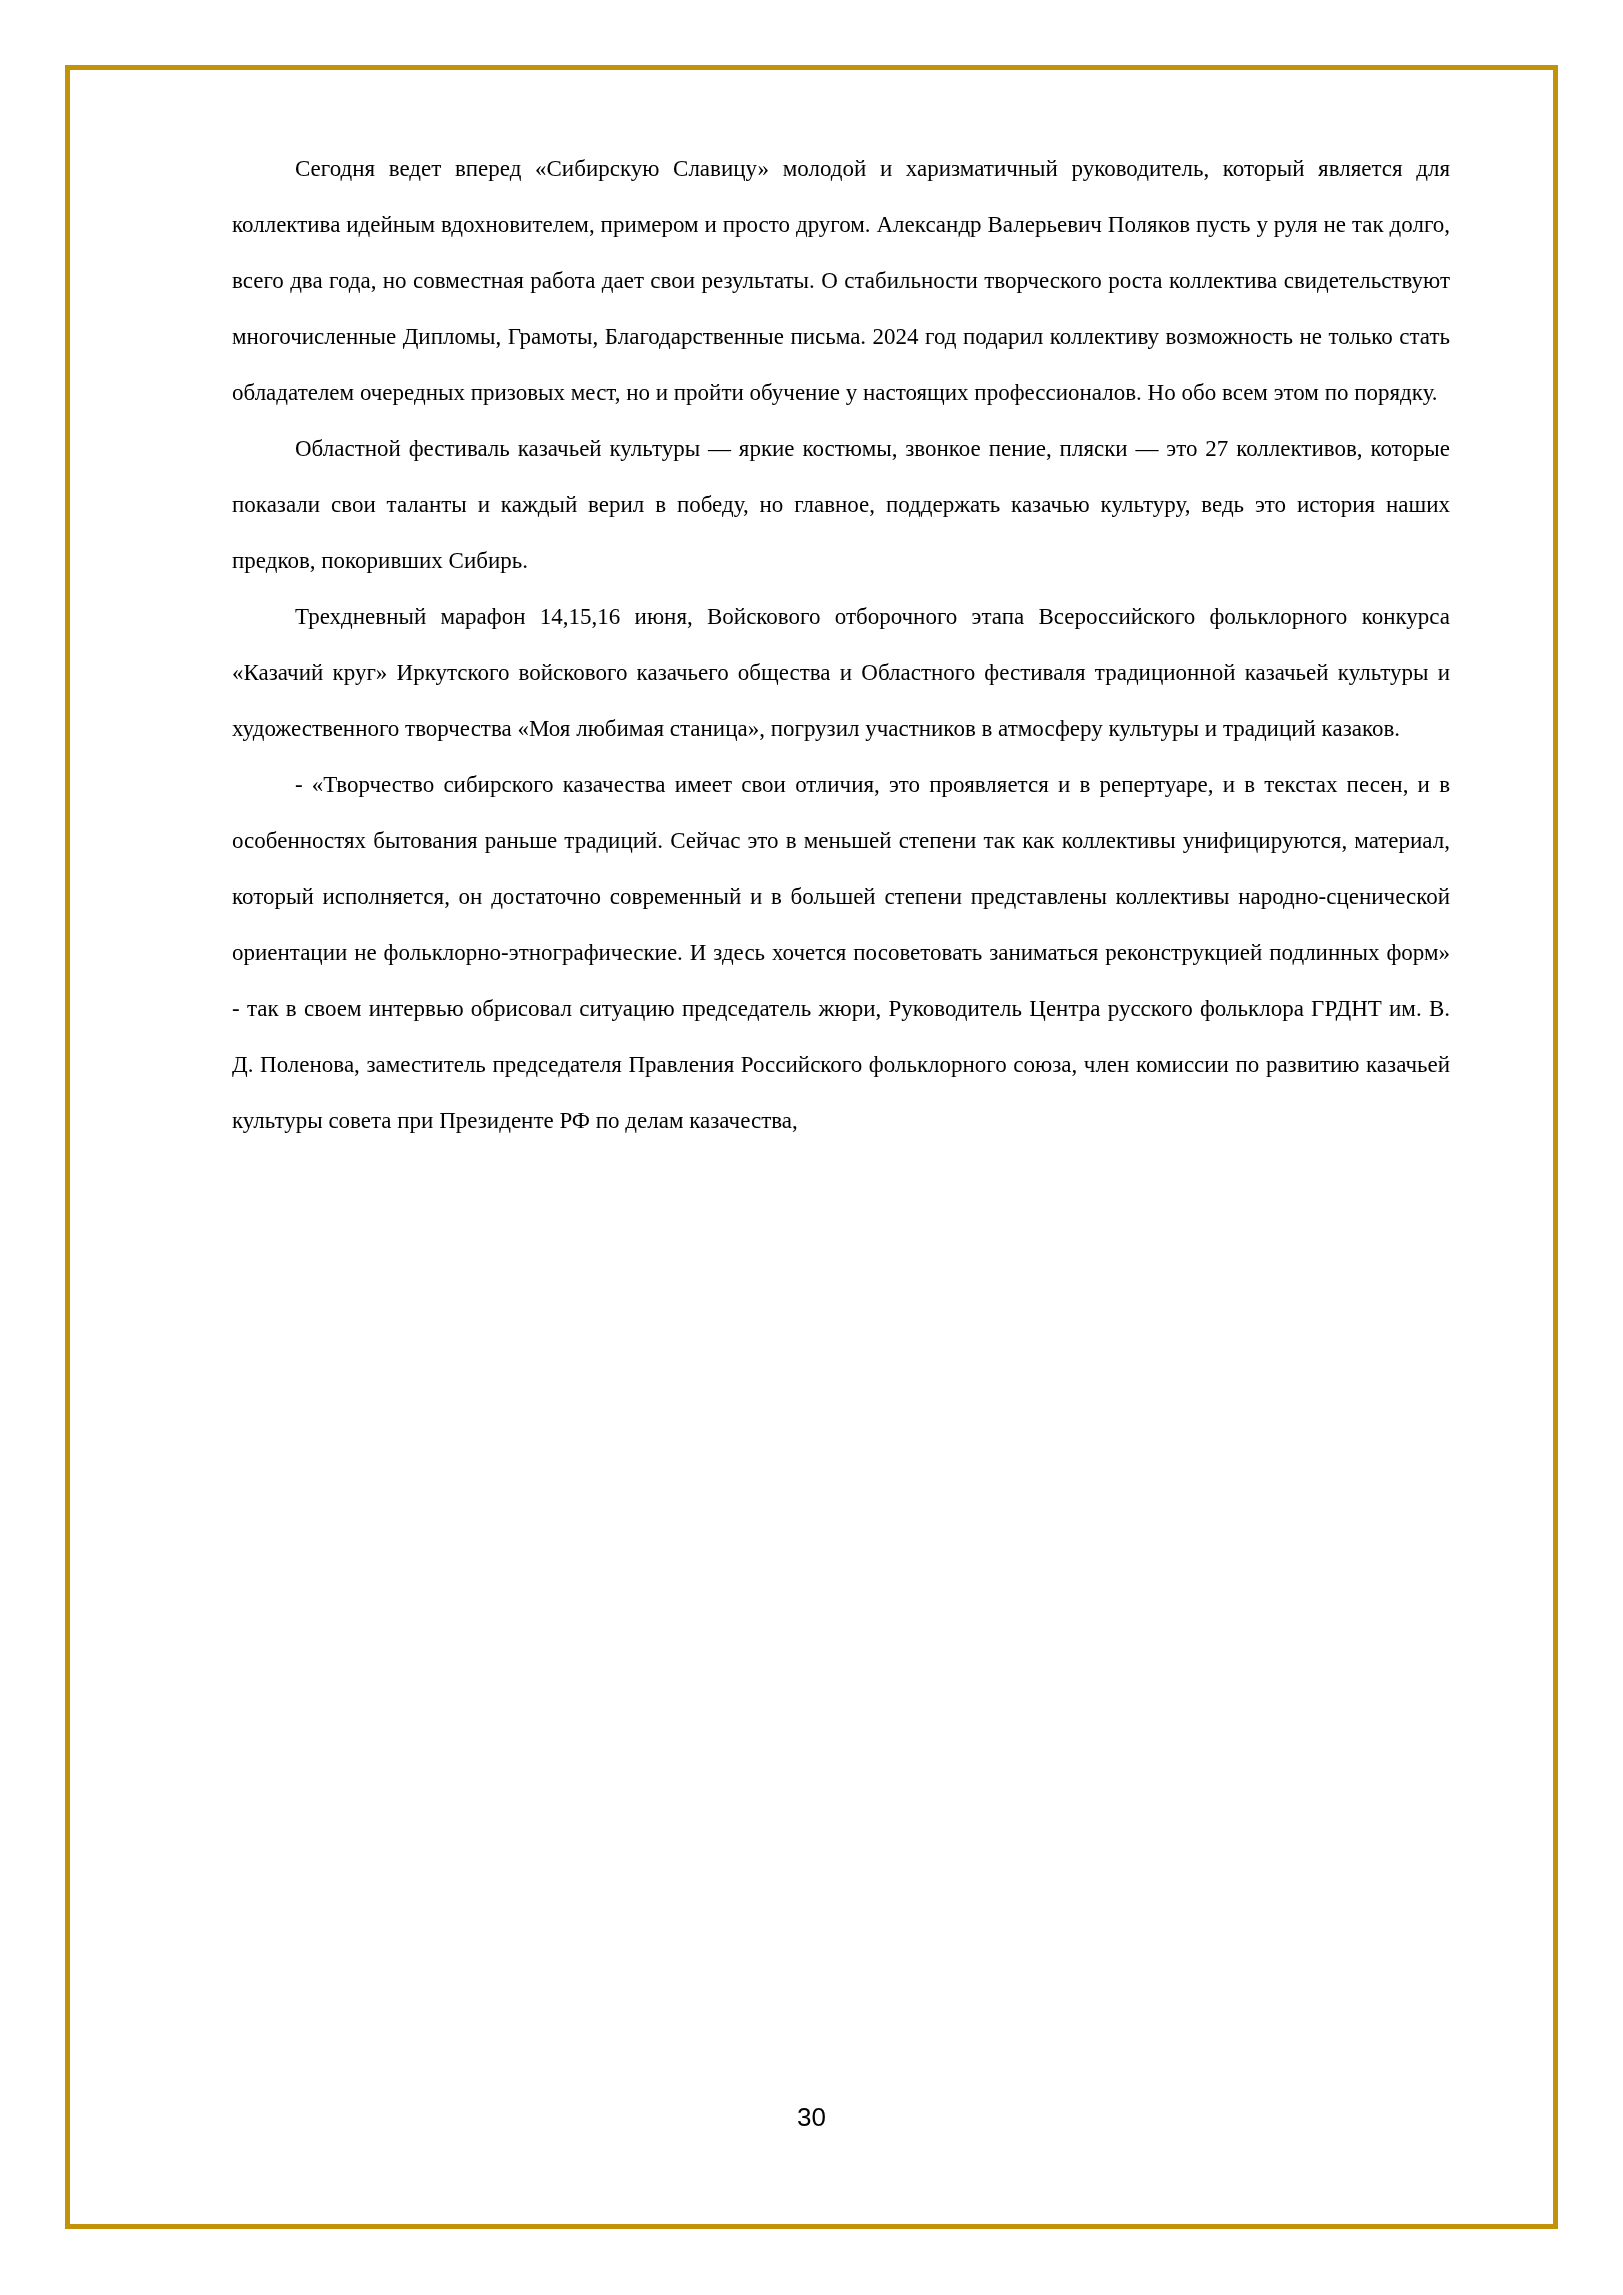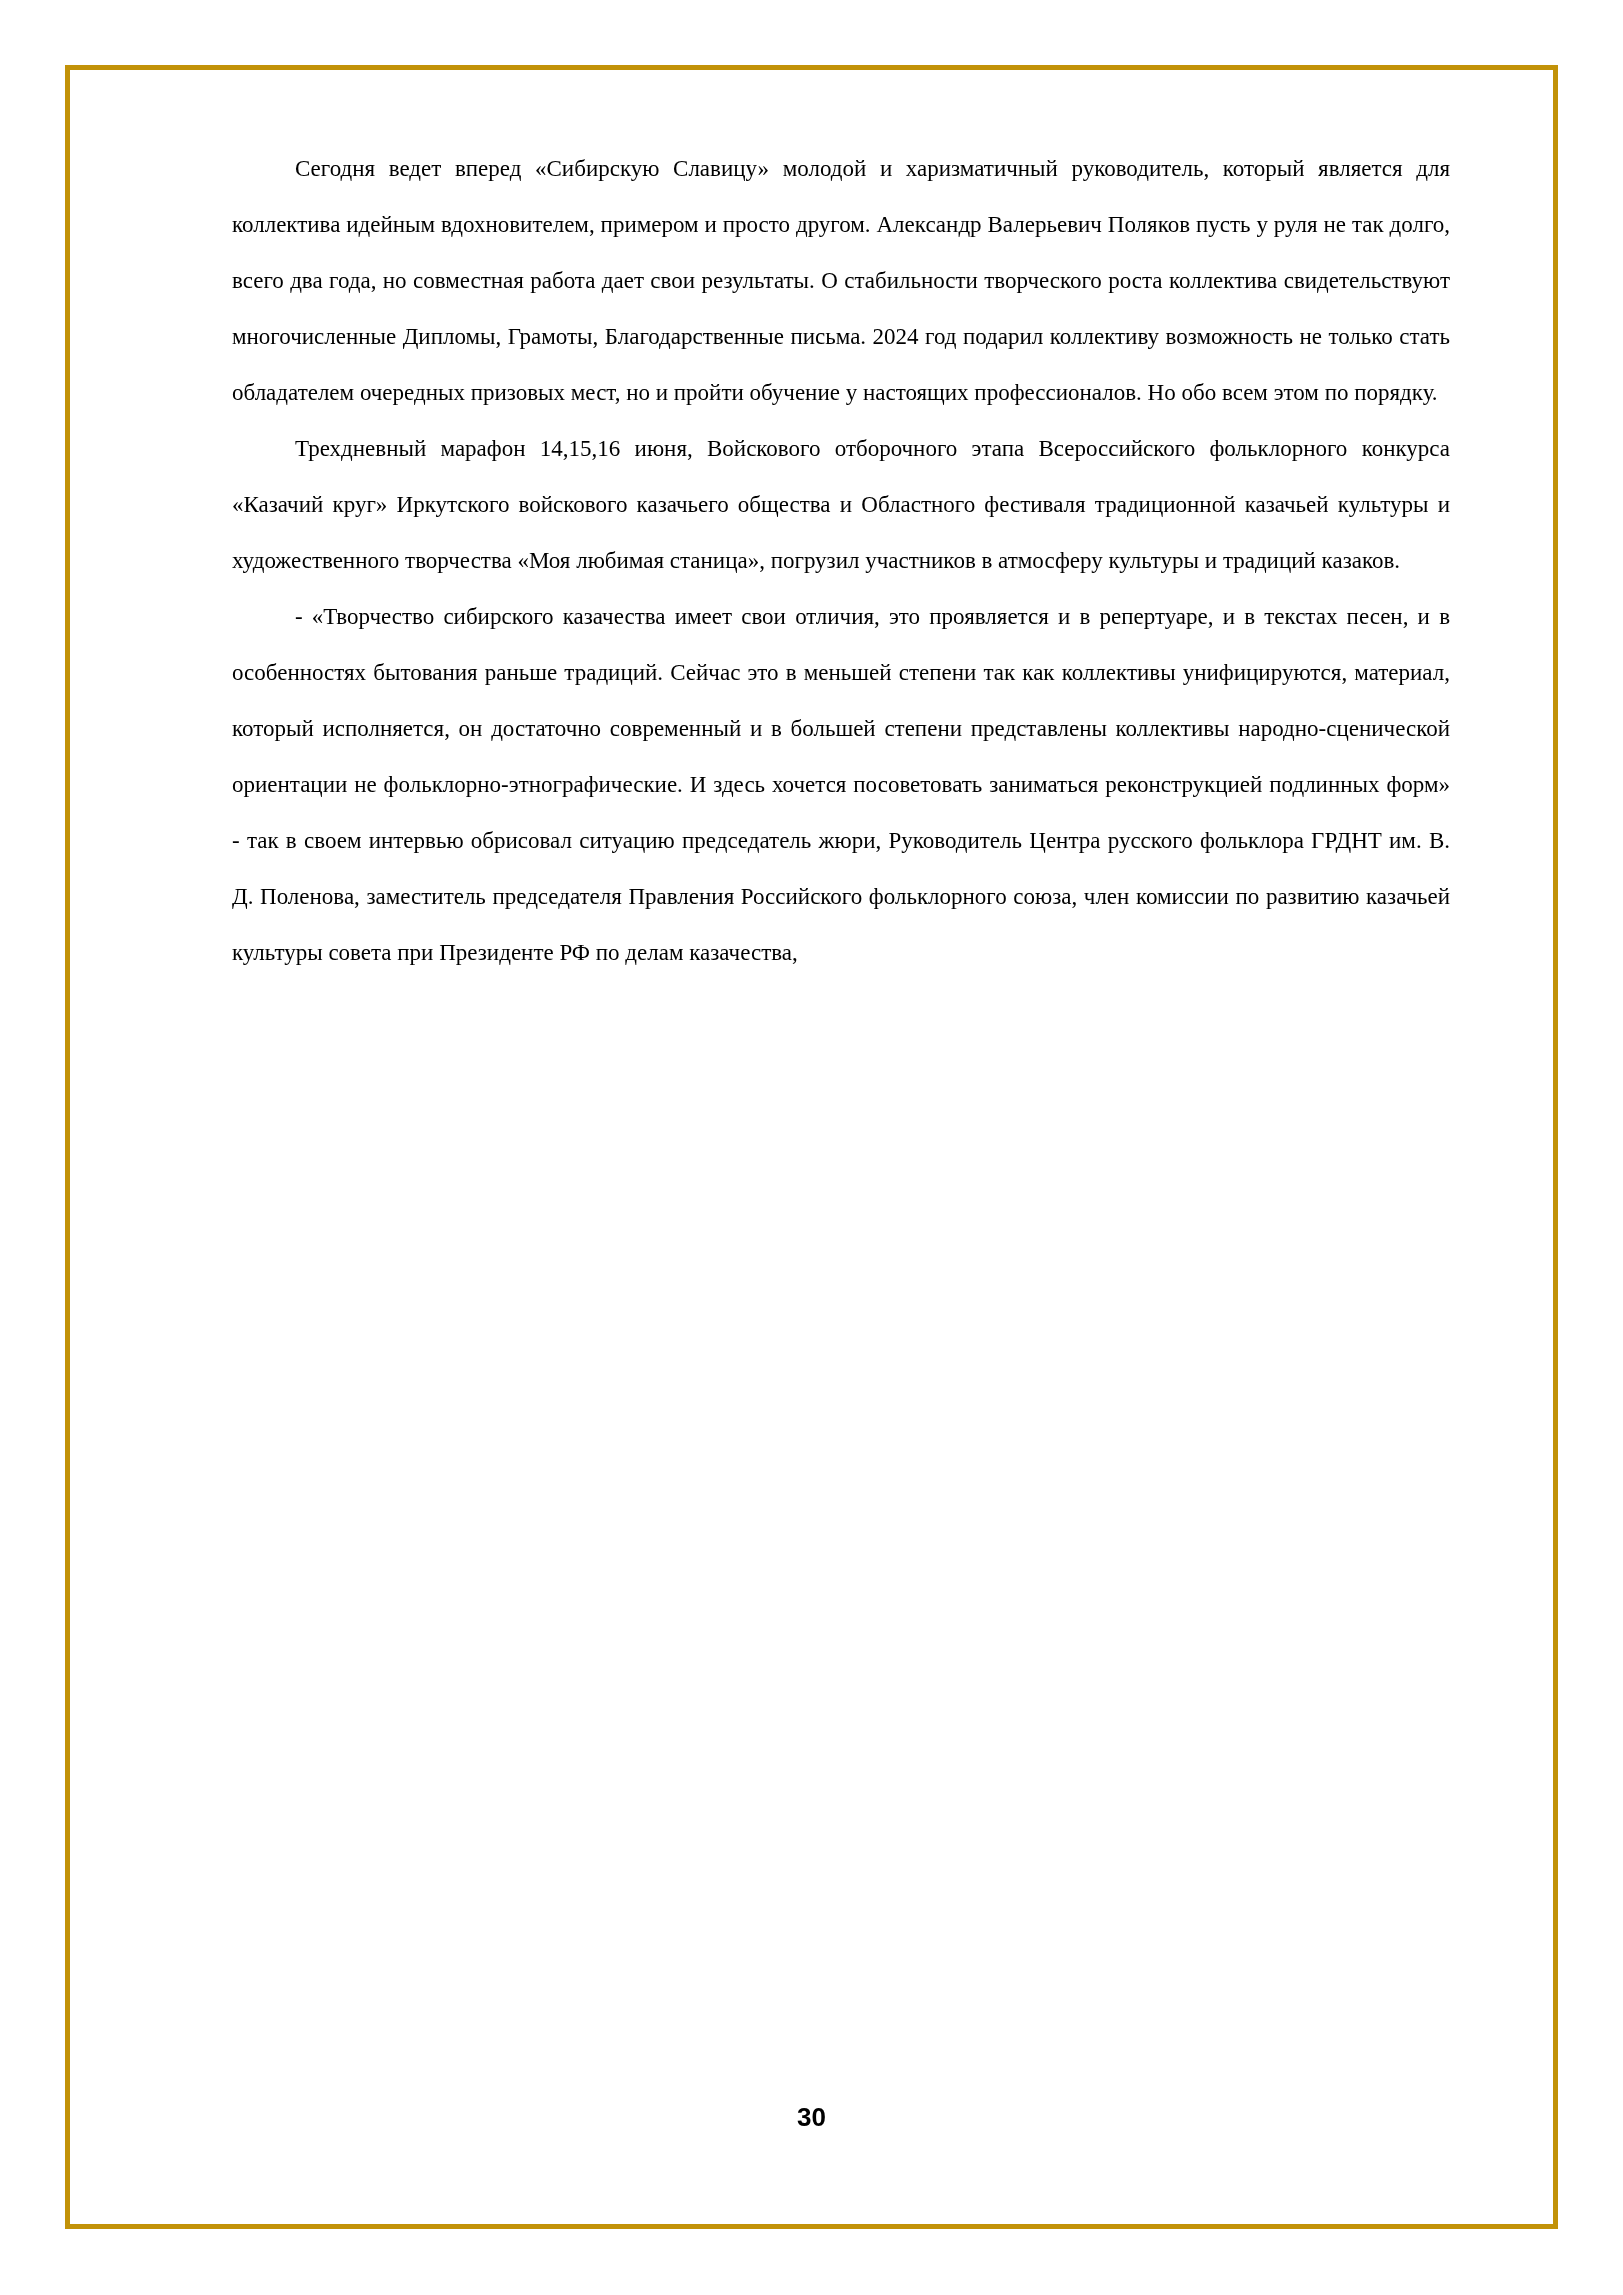--- a/index.html
+++ b/index.html
@@ -56,32 +56,32 @@
   .page-number {
     position: absolute;
     left: 0;
     top: 2102px;
     width: 1623px;
     text-align: center;
     font-family: "Liberation Sans", "DejaVu Sans", sans-serif;
     font-size: 26px;
     line-height: 30px;
     color: #000000;
-    font-weight: bold;
   }
 </style>
 </head>
 <body>
 
 <div class="page">
 
   <div class="page-frame" style="border-color: rgb(194, 146, 8);"></div>
 
   <div class="content">
     <p class="para">Сегодня ведет вперед «Сибирскую Славицу» молодой и харизматичный руководитель, который является для коллектива идейным вдохновителем, примером и просто другом. Александр Валерьевич Поляков пусть у руля не так долго, всего два года, но совместная работа дает свои результаты. О стабильности творческого роста коллектива свидетельствуют многочисленные Дипломы, Грамоты, Благодарственные письма. 2024 год подарил коллективу возможность не только стать обладателем очередных призовых мест, но и пройти обучение у настоящих профессионалов. Но обо всем этом по порядку.</p>
+    <p class="para">Областной фестиваль казачьей культуры — яркие костюмы, звонкое пение, пляски — это 27 коллективов, которые показали свои таланты и каждый верил в победу, но главное, поддержать казачью культуру, ведь это история наших предков, покоривших Сибирь.</p>
     <p class="para">Трехдневный марафон 14,15,16 июня, Войскового отборочного этапа Всероссийского фольклорного конкурса «Казачий круг» Иркутского войскового казачьего общества и Областного фестиваля традиционной казачьей культуры и художественного творчества «Моя любимая станица», погрузил участников в атмосферу культуры и традиций казаков.</p>
     <p class="para">- «Творчество сибирского казачества имеет свои отличия, это проявляется и в репертуаре, и в текстах песен, и в особенностях бытования раньше традиций. Сейчас это в меньшей степени так как коллективы унифицируются, материал, который исполняется, он достаточно современный и в большей степени представлены коллективы народно-сценической ориентации не фольклорно-этнографические. И здесь хочется посоветовать заниматься реконструкцией подлинных форм» - так в своем интервью обрисовал ситуацию председатель жюри, Руководитель Центра русского фольклора ГРДНТ им. В. Д. Поленова, заместитель председателя Правления Российского фольклорного союза, член комиссии по развитию казачьей культуры совета при Президенте РФ по делам казачества,</p>
   </div>
 
   <div class="page-number">30</div>
 
 </div>
 
 
 </body></html>

